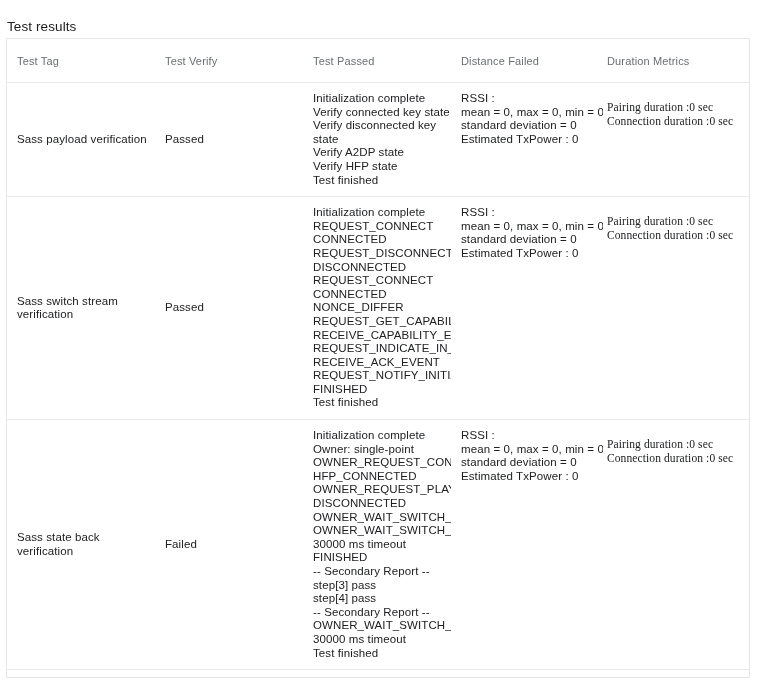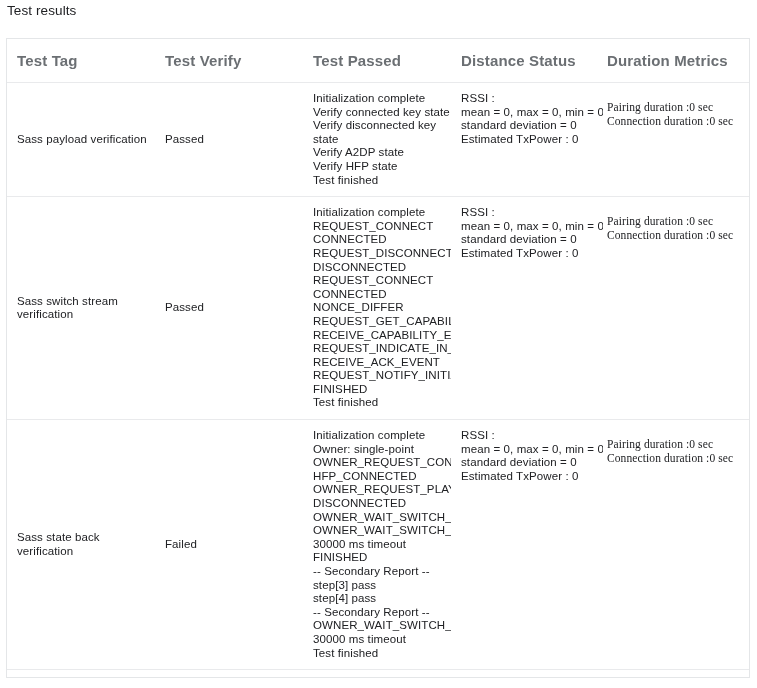--- a/index.html
+++ b/index.html
@@ -17,21 +17,21 @@
   .page {
     position: relative;
     width: 757px;
     height: 688px;
     overflow: hidden;
     background: #fff;
   }
   .page-title {
     position: absolute;
     left: 7px;
-    top: 0px;
+    top: 16px;
     font-size: 13.5px;
     line-height: 22px;
     color: #202124;
     letter-spacing: 0.1px;
   }
   .table-card {
     position: absolute;
     left: 6px;
     top: 38px;
     width: 744px;
@@ -47,22 +47,22 @@
     table-layout: fixed;
   }
   table.results col.c-tag      { width: 148px; }
   table.results col.c-status   { width: 148px; }
   table.results col.c-message  { width: 148px; }
   table.results col.c-distance { width: 146px; }
   table.results col.c-duration { width: 152px; }
 
   thead th {
     text-align: left;
-    font-weight: bold;
-    font-size: 15px;
+    font-weight: normal;
+    font-size: 11px;
     color: #6b6f73;
     padding: 0 0 0 10px;
     height: 43px;
     vertical-align: middle;
     border-bottom: 1px solid #e9eaec;
     letter-spacing: 0.15px;
     white-space: nowrap;
   }
   tbody td {
     font-size: 11.5px;
@@ -133,21 +133,21 @@
           <col class="c-status">
           <col class="c-message">
           <col class="c-distance">
           <col class="c-duration">
       </colgroup>
       <thead>
         <tr>
           <th>Test Tag</th>
           <th>Test Verify</th>
           <th>Test Passed</th>
-          <th>Distance Status</th>
+          <th>Distance Failed</th>
           <th>Duration Metrics</th>
         </tr>
       </thead>
       <tbody>
 
         <tr>
           <td class="cell-tag">Sass payload verification</td>
           <td class="cell-status">Passed</td>
           <td class="cell-message">
             <div class="msg-lines">Initialization complete

